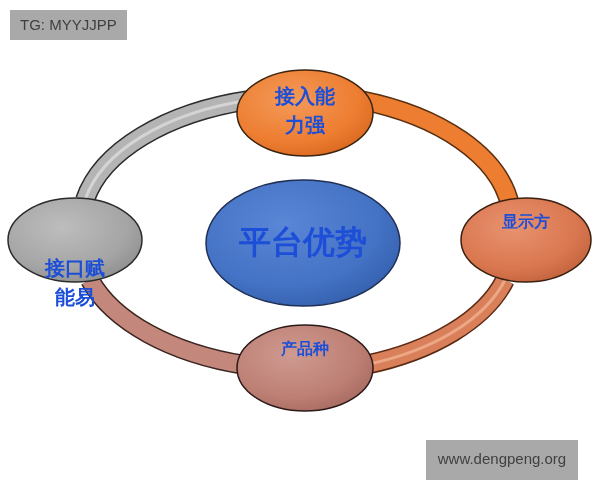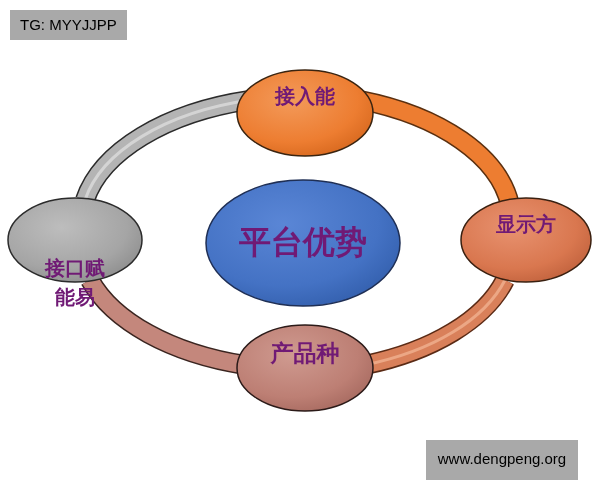--- a/index.html
+++ b/index.html
@@ -1,21 +1,21 @@
 <!DOCTYPE html>
 <html><head>
 <meta charset="utf-8">
 <style>
   html, body { margin:0; padding:0; background:#ffffff; }
   body { width:600px; height:480px; position:relative; overflow:hidden; font-family:"DejaVu Sans", sans-serif; }
-  .badge { position:absolute; background:#a9a9a9; color:#000000; font-family:"Liberation Sans", sans-serif; font-size:15px; line-height:30px; padding:0 10px; }
+  .badge { position:absolute; background:#a9a9a9; color:#404040; font-family:"Liberation Sans", sans-serif; font-size:15px; line-height:30px; padding:0 10px; }
   #tg-badge { left:10px; top:10px; height:30px; }
   #site-badge { left:426px; top:440px; height:44px; width:144px; text-align:center; padding:4px; }
   svg { position:absolute; left:0; top:0; }
-  .node-label { position:absolute; color:#701a75; text-align:center; font-family:"DejaVu Sans", sans-serif; font-weight:bold; line-height:1.45; }
+  .node-label { position:absolute; color:#1d4ed8; text-align:center; font-family:"DejaVu Sans", sans-serif; font-weight:bold; line-height:1.45; }
   .node-label span { display:block; }
 </style>
 </head>
 <body>
 
 <div id="tg-badge" class="badge">TG: MYYJJPP</div>
 
 <svg width="600" height="480" viewBox="0 0 600 480">
   <defs>
     <radialGradient id="gOrange" cx="40%" cy="35%" r="70%">
@@ -66,27 +66,28 @@
 
   <ellipse cx="305" cy="113" rx="68" ry="43" fill="url(#gOrange)" stroke="#3a2410" stroke-width="1.5"></ellipse>
   <ellipse cx="75" cy="240" rx="67" ry="42" fill="url(#gGray)" stroke="#2b2b2b" stroke-width="1.5"></ellipse>
   <ellipse cx="526" cy="240" rx="65" ry="42" fill="url(#gRed)" stroke="#3a2010" stroke-width="1.5"></ellipse>
   <ellipse cx="305" cy="368" rx="68" ry="43" fill="url(#gRose)" stroke="#2b1a18" stroke-width="1.5"></ellipse>
   <ellipse cx="303" cy="243" rx="97" ry="63" fill="url(#gBlue)" stroke="#1f2f55" stroke-width="1.5"></ellipse>
 </svg>
 
 <div class="node-label" style="left:245px; top:82px; width:120px; font-size:20px;">
   <span>接入能</span>
+  <span>力强</span>
 </div>
 
-<div class="node-label" style="left:466px; top:210px; width:120px; font-size:20px;">
+<div class="node-label" style="left:466px; top:210px; width:120px; font-size:16px;">
   <span>显示方</span>
 </div>
 
-<div class="node-label" style="left:245px; top:337px; width:120px; font-size:23px;">
+<div class="node-label" style="left:245px; top:337px; width:120px; font-size:16px;">
   <span>产品种</span>
 </div>
 
 <div class="node-label" style="left:15px; top:210px; width:120px; font-size:20px;margin-top:44px;">
   <span>接口赋</span>
   <span>能易</span>
 </div>
 
 <div class="node-label" style="left:203px; top:224px; width:200px; font-size:32px; line-height:36px;">
   <span>平台优势</span>

